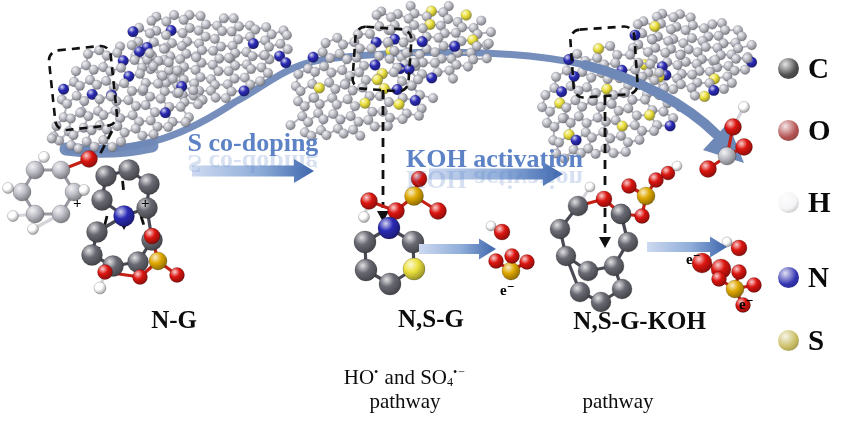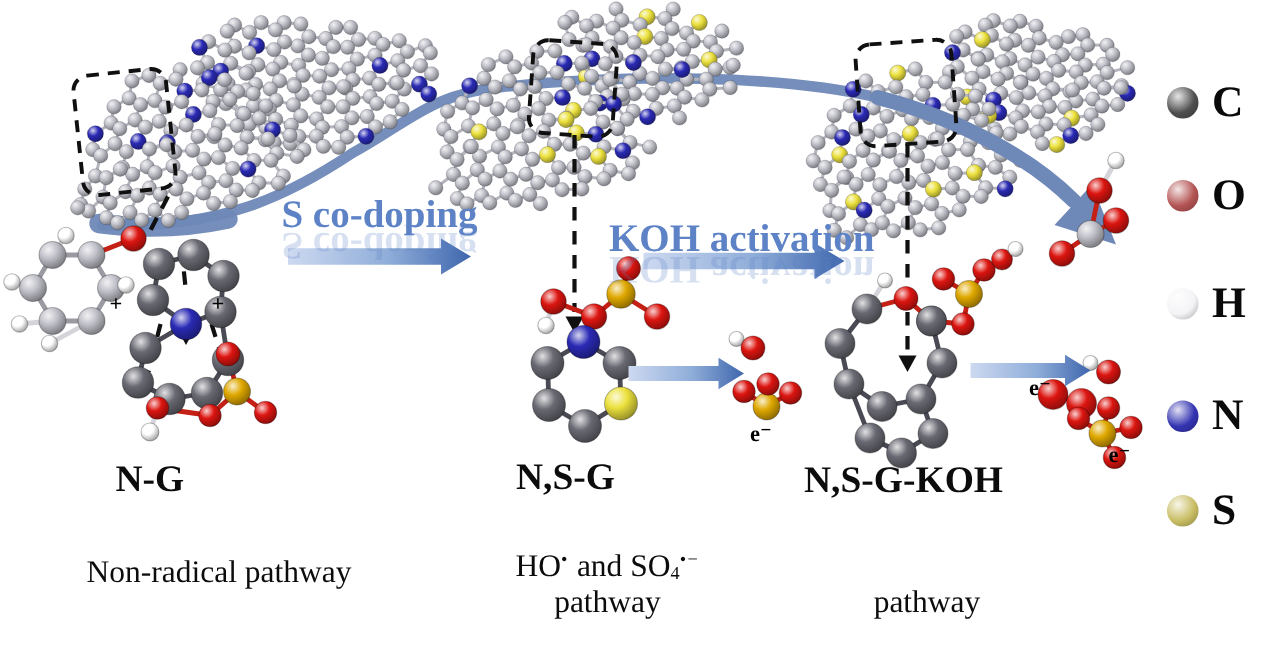--- a/index.html
+++ b/index.html
@@ -2,21 +2,21 @@
 <html><head>
 <meta charset="utf-8">
 <style>
   html,body{margin:0;padding:0;background:#fff;}
   .canvas{position:relative;width:854px;height:446px;background:#ffffff;overflow:hidden;
           font-family:"Liberation Serif","DejaVu Serif",serif;}
   svg#fig{position:absolute;left:0;top:0;pointer-events:none;}
   .plabel{position:absolute;text-align:center;font-weight:bold;font-size:26px;color:#5d83c6;line-height:1.0;}
   .ptext{white-space:nowrap;}
   .refl{transform:scaleY(-1);opacity:.24;margin-top:-6px;}
-  .stage-name{position:absolute;text-align:left;font-weight:bold;font-size:25px;color:#0c0c0c;}
+  .stage-name{position:absolute;text-align:right;font-weight:bold;font-size:25px;color:#0c0c0c;}
   .pathway{position:absolute;text-align:center;font-size:21px;color:#0c0c0c;line-height:1.1;}
   .sup{font-size:.58em;vertical-align:.62em;letter-spacing:1px;}
   .sub{font-size:.58em;vertical-align:-.18em;}
   .lrow{position:absolute;left:778px;display:flex;align-items:center;gap:9px;height:28px;}
   .lsphere{width:21px;height:21px;border-radius:50%;display:inline-block;}
   .lletter{font-weight:bold;font-size:29px;color:#0a0a0a;line-height:1;}
   .ann{position:absolute;font-weight:bold;font-size:15px;color:#000;line-height:1;}
 </style>
 </head>
 <body>
@@ -1629,21 +1629,20 @@
   </div>
   <div class="plabel" style="left:406px;top:146px;width:162px">
     <div class="ptext">KOH activation</div>
     <div class="ptext refl">KOH activation</div>
   </div>
 
   <div class="stage-name" style="left:77px;top:306px;width:120px">N-G</div>
   <div class="stage-name" style="left:344px;top:305px;width:120px">N,S-G</div>
   <div class="stage-name" style="left:536px;top:307px;width:170px">N,S-G-KOH</div>
 
-  <div class="pathway" style="left:38px;top:370px;width:216px">Non-radical pathway</div>
   <div class="pathway" style="left:326px;top:366px;width:158px">HO<span class="sup">•</span> and SO<span class="sub">4</span><span class="sup">•−</span></div>
   <div class="pathway" style="left:326px;top:390px;width:158px">pathway</div>
   <div class="pathway" style="left:512px;top:390px;width:212px">pathway</div>
 
   <div class="lrow" style="top:54px">
     <span class="lsphere" style="background: radial-gradient(circle at 35% 30%, rgb(229, 229, 229) 0%, rgb(79, 79, 79) 55%, rgb(54, 54, 54) 100%);"></span>
     <span class="lletter">C</span>
   </div>
   <div class="lrow" style="top:116px">
     <span class="lsphere" style="background: radial-gradient(circle at 35% 30%, rgb(244, 229, 229) 0%, rgb(180, 84, 84) 55%, rgb(122, 57, 57) 100%);"></span>

